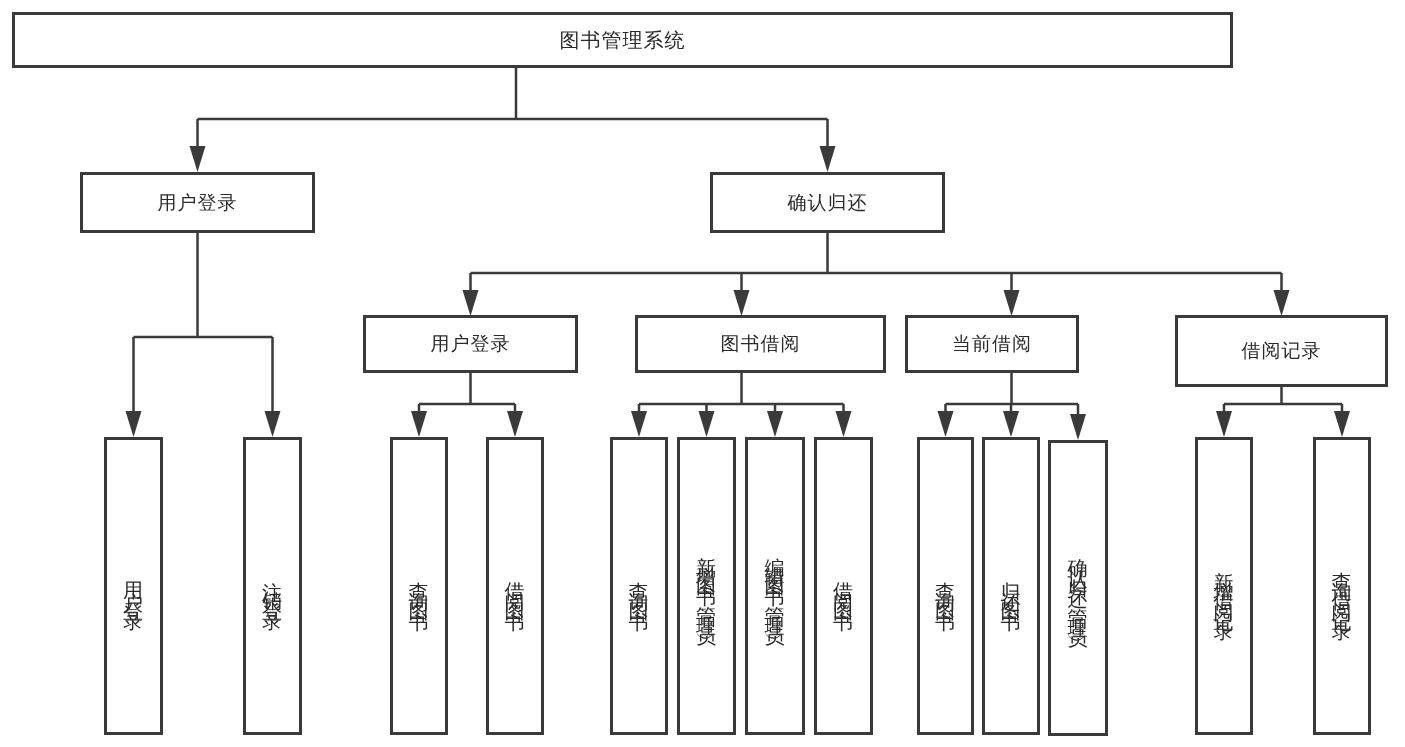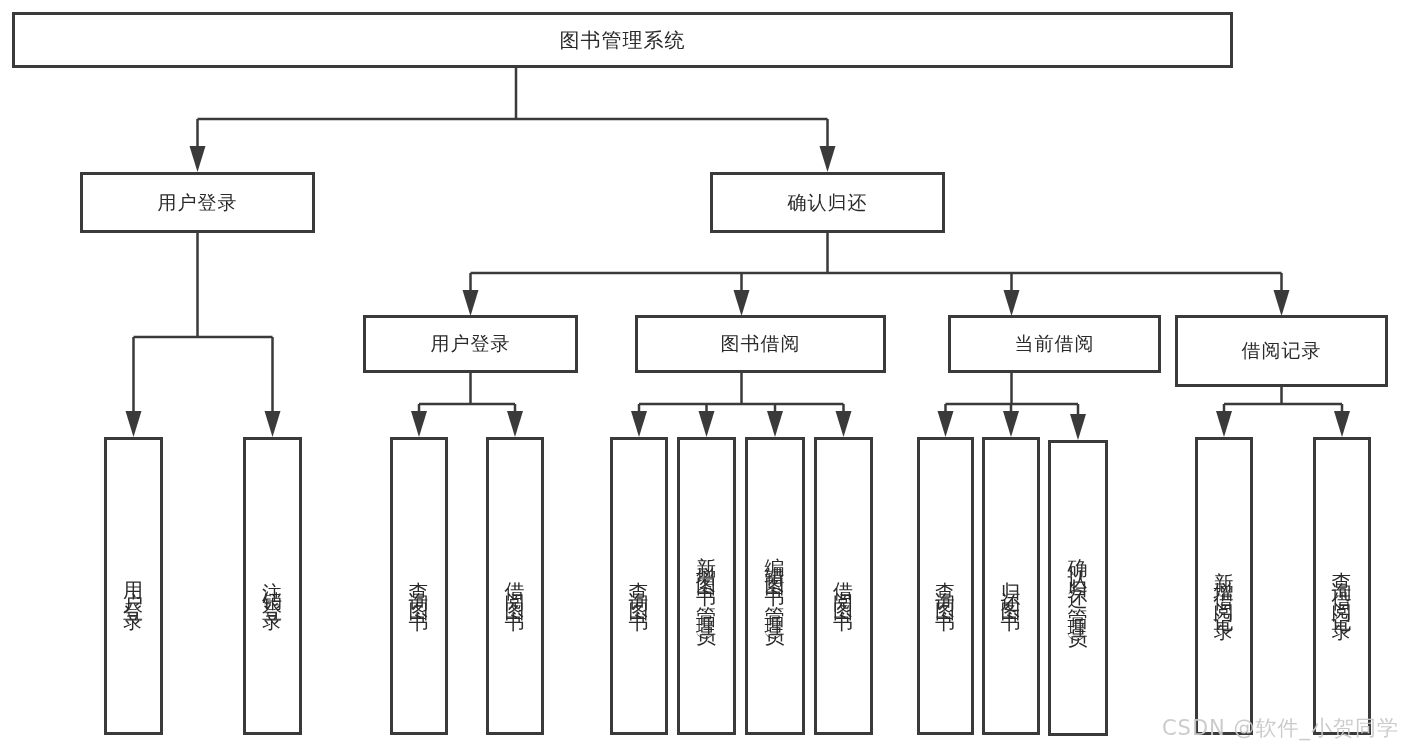--- a/index.html
+++ b/index.html
@@ -108,21 +108,21 @@
   <div class="node h" style="left:710px;top:172px;width:235px;height:61px">
     <span>确认归还</span>
   </div>
 
   <div class="node h" style="left:363px;top:315px;width:215px;height:58px">
     <span>用户登录</span>
   </div>
   <div class="node h" style="left:635px;top:315px;width:251px;height:58px">
     <span>图书借阅</span>
   </div>
-  <div class="node h" style="left:948px;top:315px;width:213px;height:58px">
+  <div class="node h" style="left:905px;top:315px;width:174px;height:58px">
     <span>当前借阅</span>
   </div>
   <div class="node h" style="left:1175px;top:315px;width:213px;height:72px">
     <span>借阅记录</span>
   </div>
 
   <div class="node v" style="left:104px;top:437px;width:59px;height:298px">
     <span class="vtext">用户登录</span>
   </div>
   <div class="node v" style="left:243px;top:437px;width:59px;height:298px">
@@ -159,15 +159,14 @@
     <span class="vtext">确认归还（管理员）</span>
   </div>
 
   <div class="node v" style="left:1195px;top:437px;width:58px;height:298px">
     <span class="vtext">新增借阅记录</span>
   </div>
   <div class="node v" style="left:1313px;top:437px;width:58px;height:298px">
     <span class="vtext">查询借阅记录</span>
   </div>
 
-  <div class="watermark">CSDN @软件_小贺同学</div>
 
 </div>
 
 </body></html>

